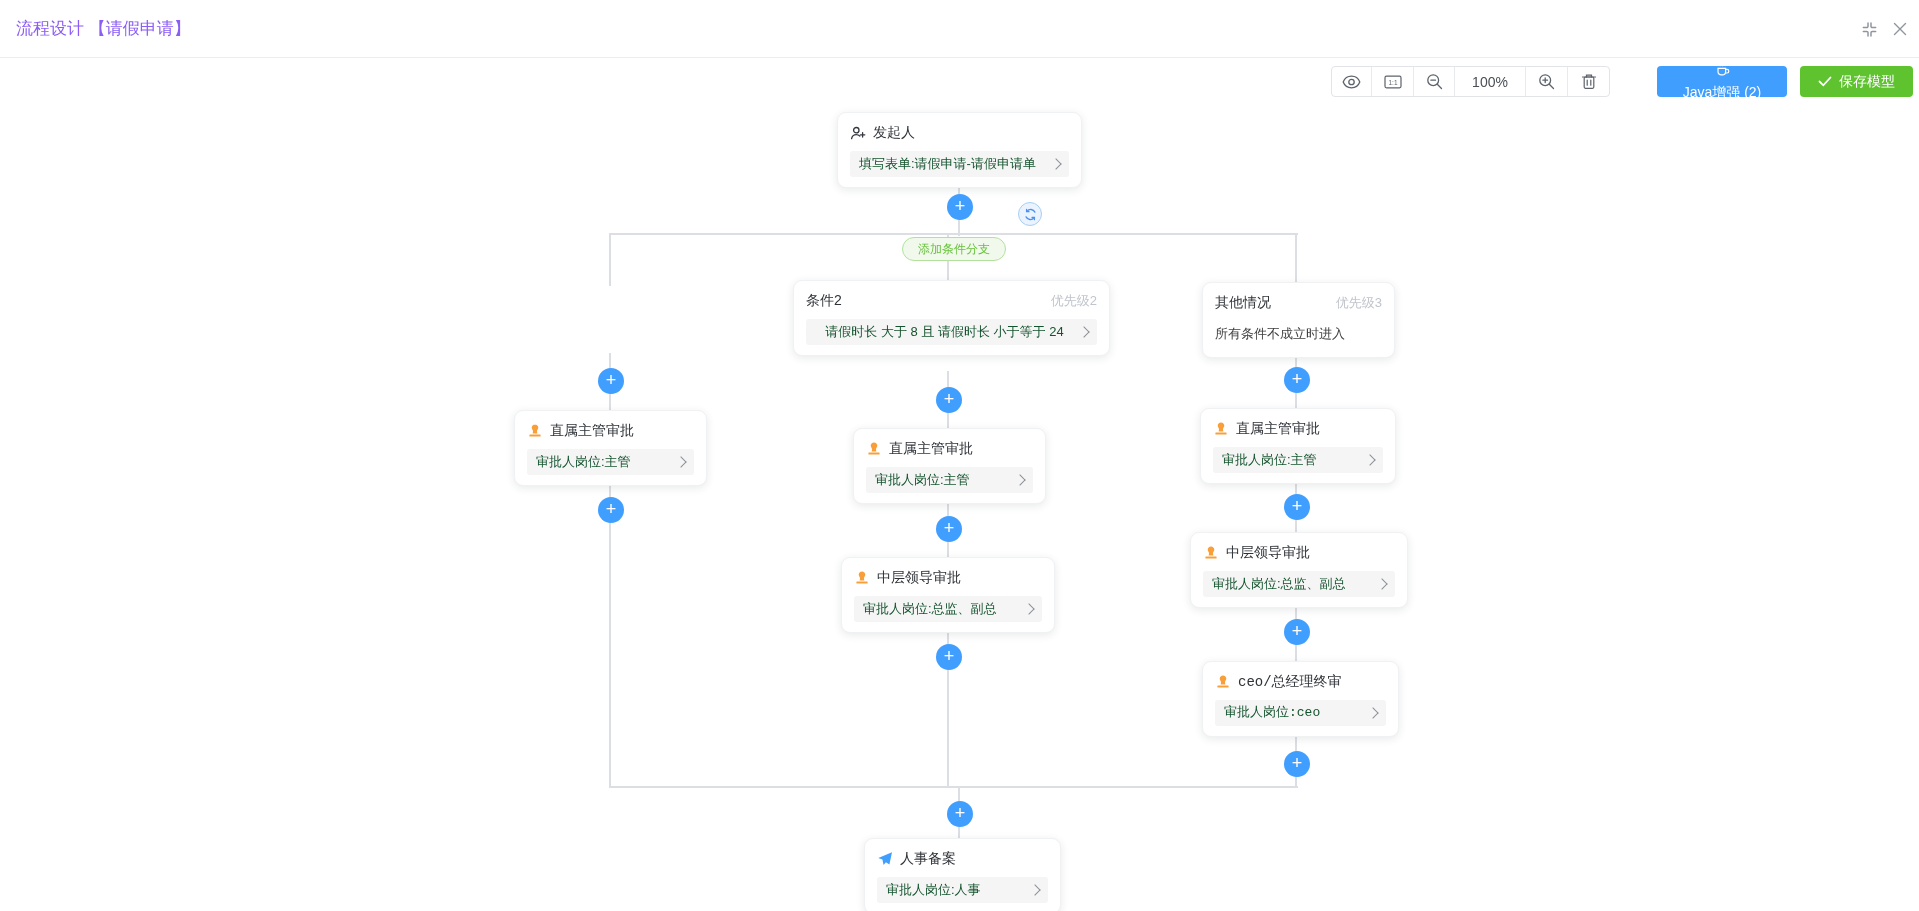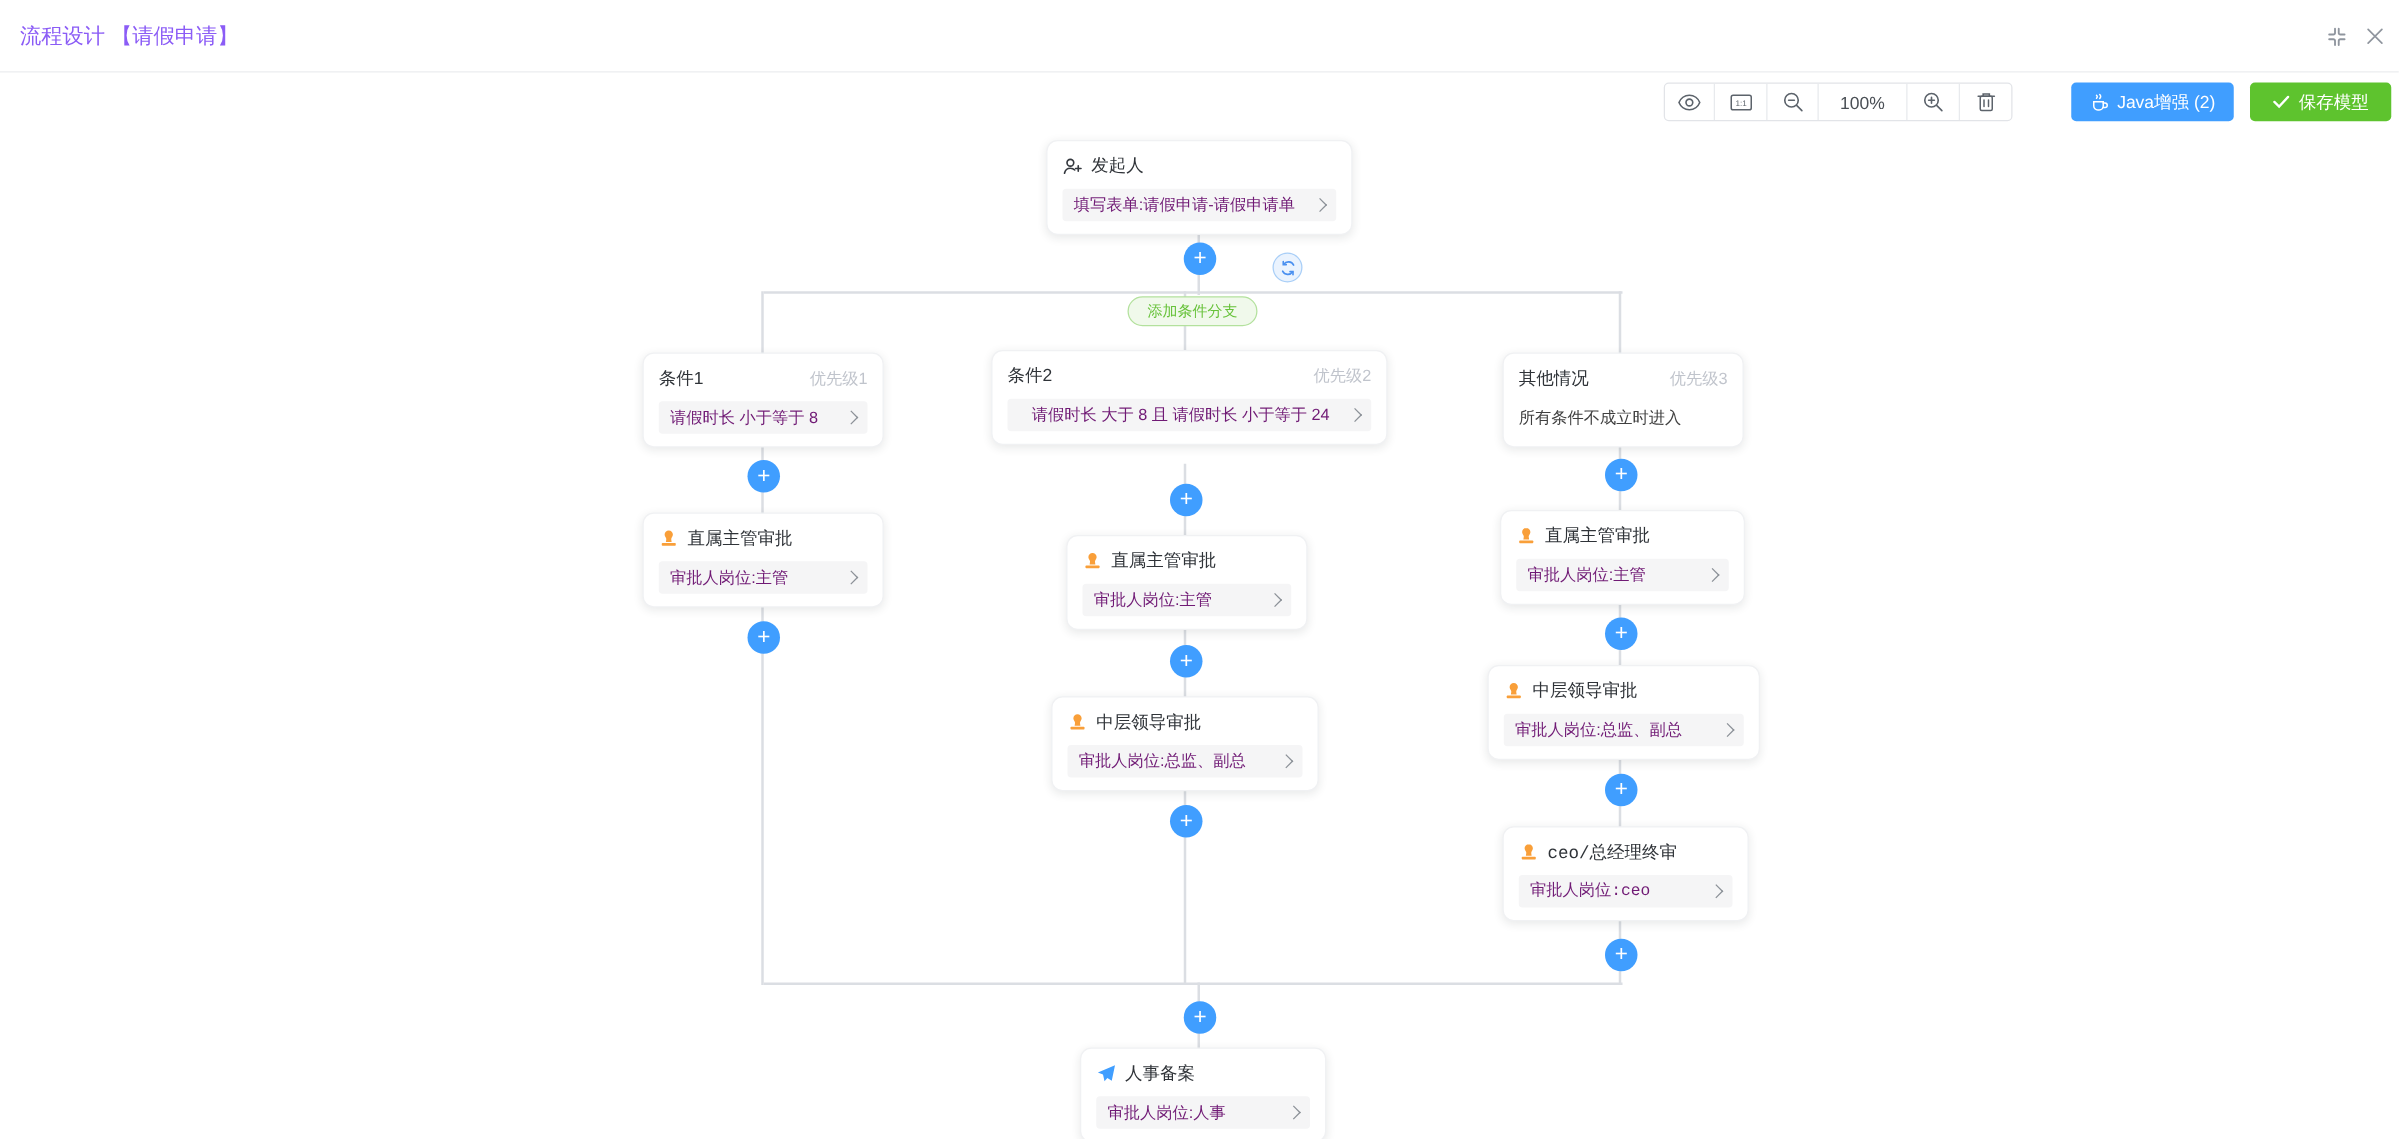--- a/index.html
+++ b/index.html
@@ -16,33 +16,33 @@
     background:#fff;border:1px solid #e2e4e8;border-radius:4px;z-index:10;box-sizing:border-box;}
   .tool-cell{display:flex;align-items:center;justify-content:center;border:none;background:none;
     cursor:pointer;border-left:1px solid #e8eaed;color:#5c636b;padding:0;}
   .tool-cell:first-child{border-left:none;}
   .tool-cell svg{display:block;}
   .zoom-text{font-size:14px;color:#4a4f55;}
   .w39{width:39px}.w41{width:41px}.w42{width:42px}.w70{width:70px}
   .cta{position:absolute;top:66px;height:31px;border:none;border-radius:4px;color:#fff;
     font-size:14px;display:flex;align-items:center;justify-content:center;gap:7px;cursor:pointer;
     z-index:10;font-family:inherit;}
-  .cta-java{left:1657px;width:130px;background:#409eff;}
+  .cta-java{left:1657px;width:130px;background:#409eff;flex-direction:column;}
   .cta-save{left:1800px;width:113px;background:#5ec32e;}
   .cta svg{display:block;}
   
   .canvas{position:absolute;left:0;top:0;width:1919px;height:753px;padding-left:24px;}
   .line{position:absolute;background:#dbdee3;z-index:1;}
   .node{position:absolute;background:#fff;border:1px solid #f0f1f3;border-radius:9px;
     padding:10px 12px;box-sizing:border-box;z-index:2;cursor:pointer;
     box-shadow:0 2px 8px rgba(31,35,41,.10);}
   .node-h{display:flex;align-items:center;gap:7px;font-size:14px;color:#2f3338;height:20px;}
   .node-h .prio{margin-left:auto;font-size:13px;color:#c0c4cc;font-weight:400;}
   .node-b{margin-top:8px;background:#f5f5f6;border-radius:3px;padding:5px 9px;font-size:13px;
-    color:#701a75;display:flex;align-items:center;line-height:16px;}
+    color:#14532d;display:flex;align-items:center;line-height:16px;}
   .node-b .txt{flex:1;}
   .node-b.plain{background:none;color:#404040;padding:5px 0;}
   .chev{width:7px;height:7px;border-top:1.5px solid #8b9097;border-right:1.5px solid #8b9097;
     transform:rotate(45deg);flex:none;margin-left:6px;}
   .plus{position:absolute;width:26px;height:26px;border-radius:50%;background:#409eff;border:none;
     cursor:pointer;z-index:3;padding:0;}
   .plus::before{content:"+";position:absolute;left:0;top:0;width:26px;height:26px;line-height:25px;
     text-align:center;color:#fff;font-size:18px;font-weight:300;}
   .pill{position:absolute;left:902px;top:224px;width:104px;height:24px;background:#f0f9eb;
     border:1px solid #b3e19d;border-radius:13px;color:#67c23a;font-size:12px;line-height:22px;
@@ -97,30 +97,20 @@
 
   <button class="swapbtn">
     <svg width="13" height="13" viewBox="0 0 13 13" fill="none" stroke="#4a90f0" stroke-width="1.3" stroke-linecap="round">
       <path d="M10.9 4.1A4.6 4.6 0 0 0 3 3.4"></path>
       <path d="M2.1 8.9a4.6 4.6 0 0 0 7.9.7"></path>
       <path d="M2.6 1.3v2.4h2.4"></path>
       <path d="M10.4 11.7V9.3H8"></path>
     </svg>
   </button>
 
-  <div class="node" style="left:514px;top:282px;width:193px;">
-    <div class="node-h">
-      <span>条件1</span>
-      <span class="prio">优先级1</span>
-    </div>
-    <div class="node-b">
-      <span class="txt">请假时长 小于等于 8</span>
-      <span class="chev"></span>
-    </div>
-  </div>
   <button class="plus" style="left:598px;top:368px;"></button>
   <div class="node" style="left:514px;top:410px;width:193px;">
     <div class="node-h">
       <span class="icon">
         <svg width="16" height="16" viewBox="0 0 16 16" fill="#f99f39">
           <path d="M8 1.4c-1.9 0-3.3 1.4-3.3 3.2 0 .9.4 1.6.9 2.3.3.5.5 1 .4 1.6l-.3 2h4.6l-.3-2c-.1-.6.1-1.1.4-1.6.5-.7.9-1.4.9-2.3 0-1.8-1.4-3.2-3.3-3.2z"></path>
           <rect x="2.4" y="11.4" width="11.2" height="2.1" rx=".6"></rect>
         </svg>
       </span>
       <span>直属主管审批</span>

